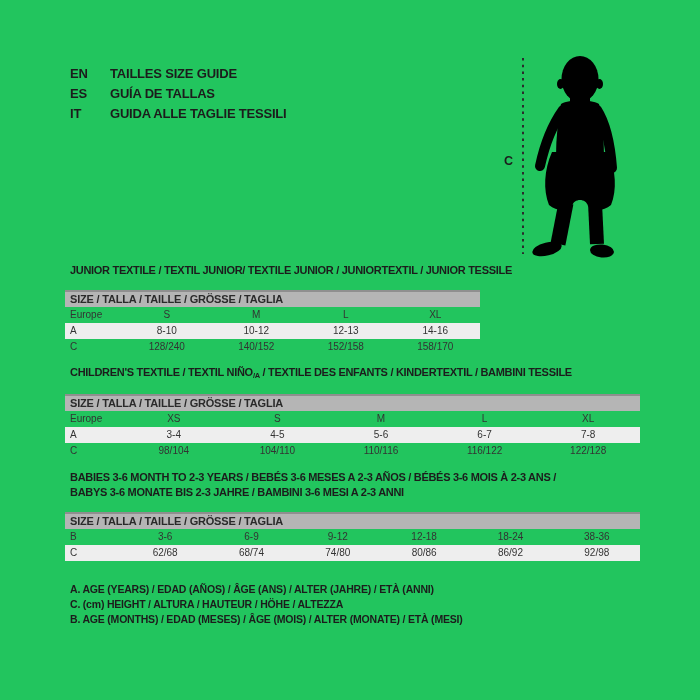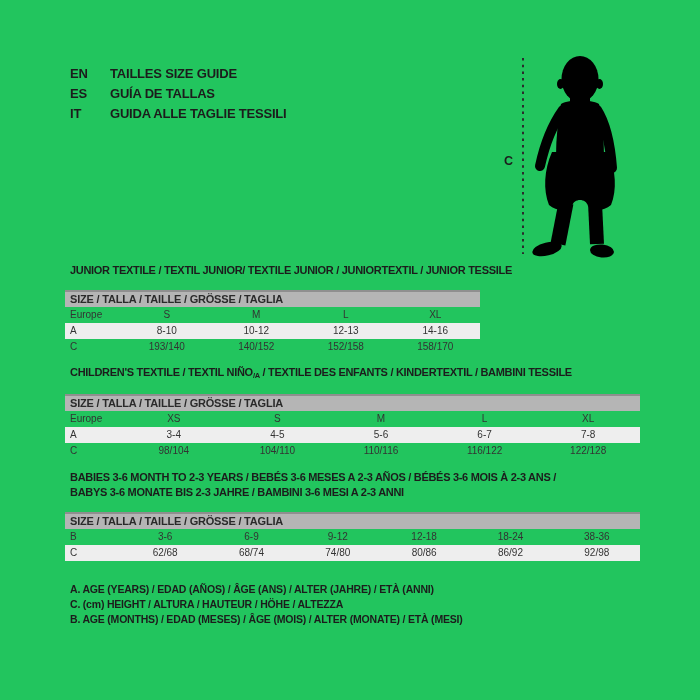--- a/index.html
+++ b/index.html
@@ -89,21 +89,21 @@
       </div>
       <div class="trow shaded">
         <span class="rlabel">A</span>
         <span class="cell">8-10</span>
         <span class="cell">10-12</span>
         <span class="cell">12-13</span>
         <span class="cell">14-16</span>
       </div>
       <div class="trow">
         <span class="rlabel">C</span>
-        <span class="cell">193/140</span>
+        <span class="cell">128/240</span>
         <span class="cell">140/152</span>
         <span class="cell">152/158</span>
         <span class="cell">158/170</span>
       </div>
     </div>
 
   <div class="section-title" style="left:70px;top:366px;">
     <span>CHILDREN'S TEXTILE / TEXTIL NIÑO</span><span class="sub">/A</span><span> / TEXTILE DES ENFANTS / KINDERTEXTIL / BAMBINI TESSILE</span>
   </div>
   <div class="table" style="left:65px;top:394px;width:575px;">

